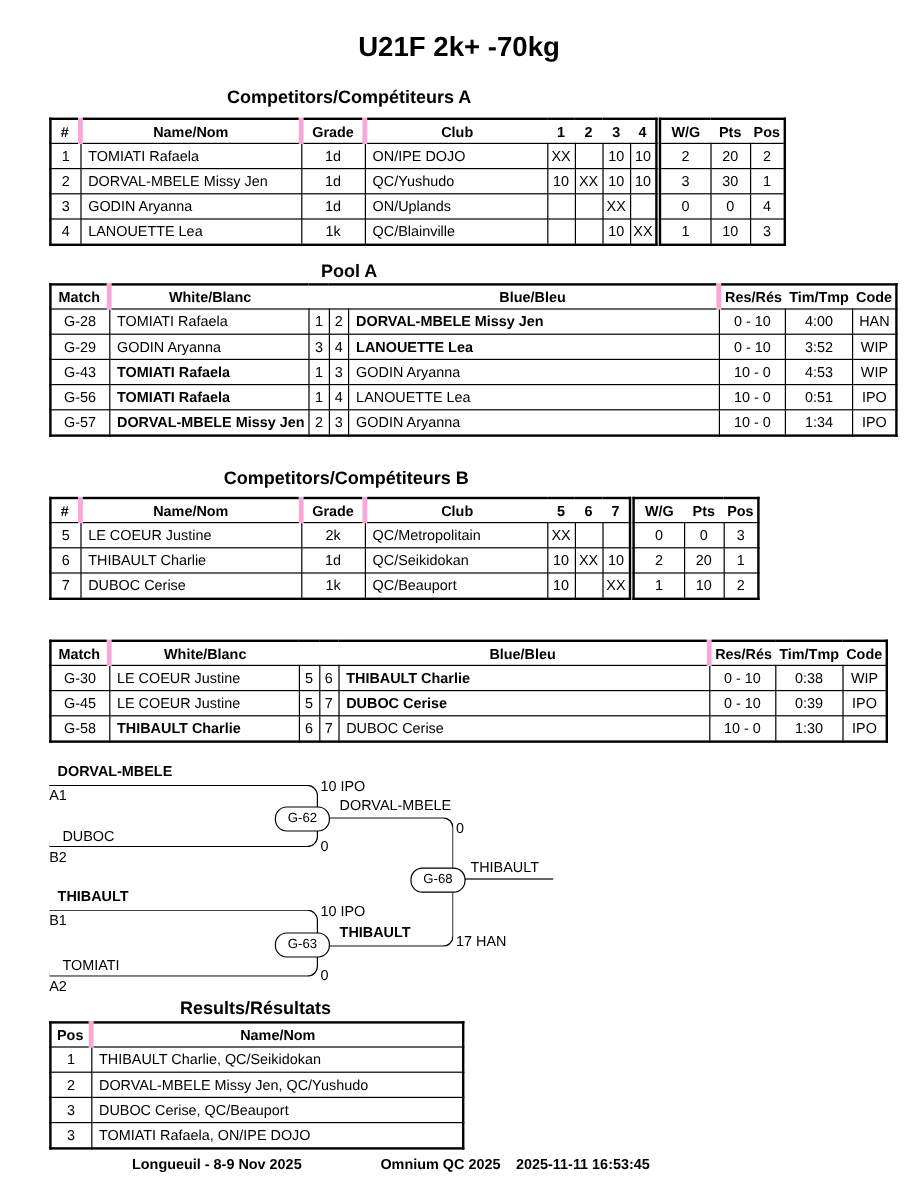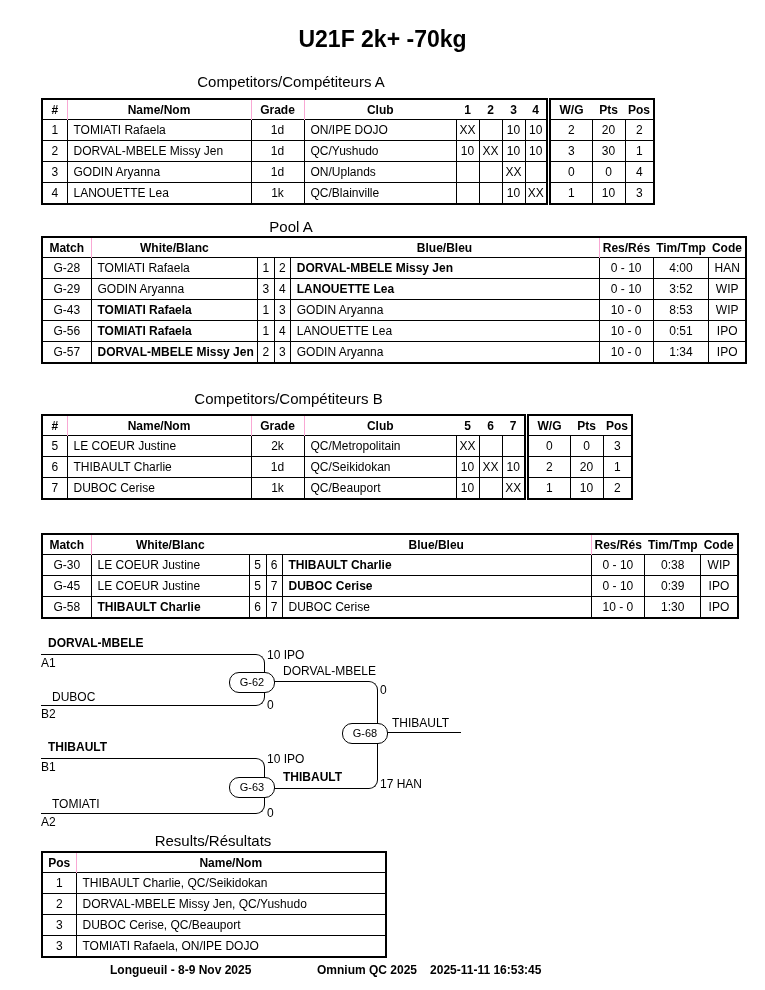--- a/index.html
+++ b/index.html
@@ -1,25 +1,25 @@
 <!DOCTYPE html>
 <html><head>
 <meta charset="utf-8">
 <style>
   html,body{margin:0;padding:0;background:#fff;}
   .page{position:relative;width:765px;height:990px;background:#fff;color:#000;
         font-family:"Liberation Sans",sans-serif;overflow:hidden;}
   .title{position:absolute;left:0;top:26px;width:765px;text-align:center;
          font-size:23px;font-weight:bold;}
-  .heading{position:absolute;text-align:center;font-size:15px;font-weight:normal;white-space:nowrap;}
+  .heading{position:absolute;text-align:center;font-size:15px;font-weight:bold;white-space:nowrap;}
   table{position:absolute;border-collapse:collapse;table-layout:fixed;
         border:2px solid #000;background:#fff;}
   th,td{font-size:12px;height:20px;padding:0 3px;white-space:nowrap;overflow:hidden;}
   thead th{border:none;font-weight:bold;text-align:center;height:19px;}
-  thead th.vr{border-left:1px solid #f9a8d4;}
+  thead th.vr{border-left:4px solid #f9a8d4;}
   tbody td{border:1px solid #000;}
   td.c{text-align:center;padding:0 1px;}
   td.l{text-align:left;padding-left:6px;}
   .b{font-weight:bold;}
   
   .corner-down{position:absolute;border-top:1px solid #000;border-right:1px solid #000;
                border-top-right-radius:9px;z-index:0;}
   .corner-up{position:absolute;border-bottom:1px solid #000;border-right:1px solid #000;
              border-bottom-right-radius:9px;z-index:0;}
   .hline{position:absolute;border-top:1px solid #000;z-index:0;}
@@ -184,21 +184,21 @@
           <td class="c">3:52</td>
           <td class="c">WIP</td>
         </tr>
         <tr>
           <td class="c">G-43</td>
           <td class="l b">TOMIATI Rafaela</td>
           <td class="c">1</td>
           <td class="c">3</td>
           <td class="l">GODIN Aryanna</td>
           <td class="c">10 - 0</td>
-          <td class="c">8:53</td>
+          <td class="c">4:53</td>
           <td class="c">WIP</td>
         </tr>
         <tr>
           <td class="c">G-56</td>
           <td class="l b">TOMIATI Rafaela</td>
           <td class="c">1</td>
           <td class="c">4</td>
           <td class="l">LANOUETTE Lea</td>
           <td class="c">10 - 0</td>
           <td class="c">0:51</td>

